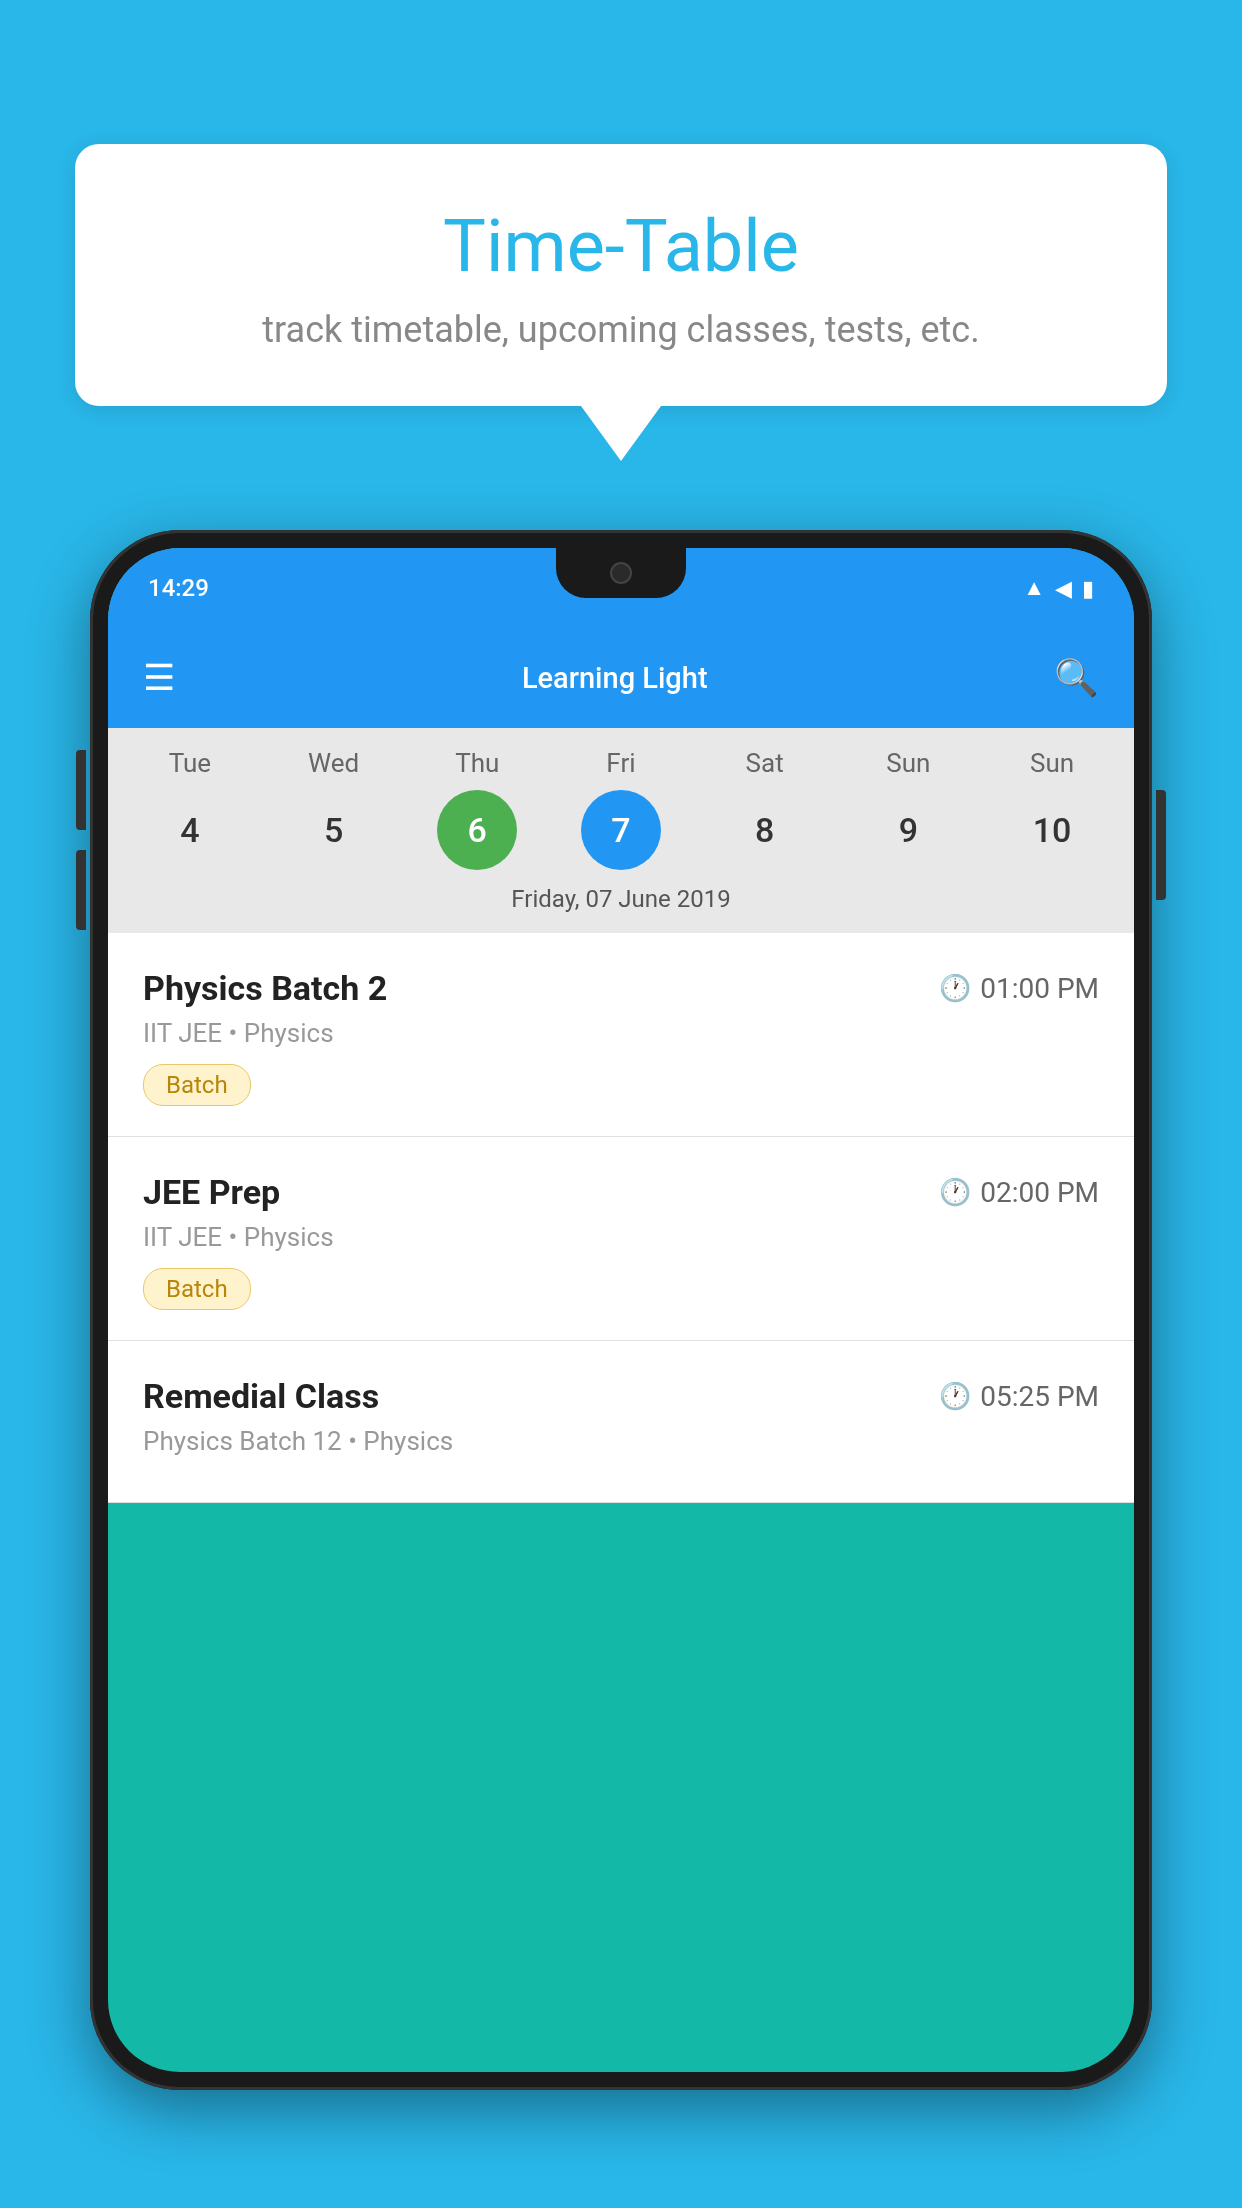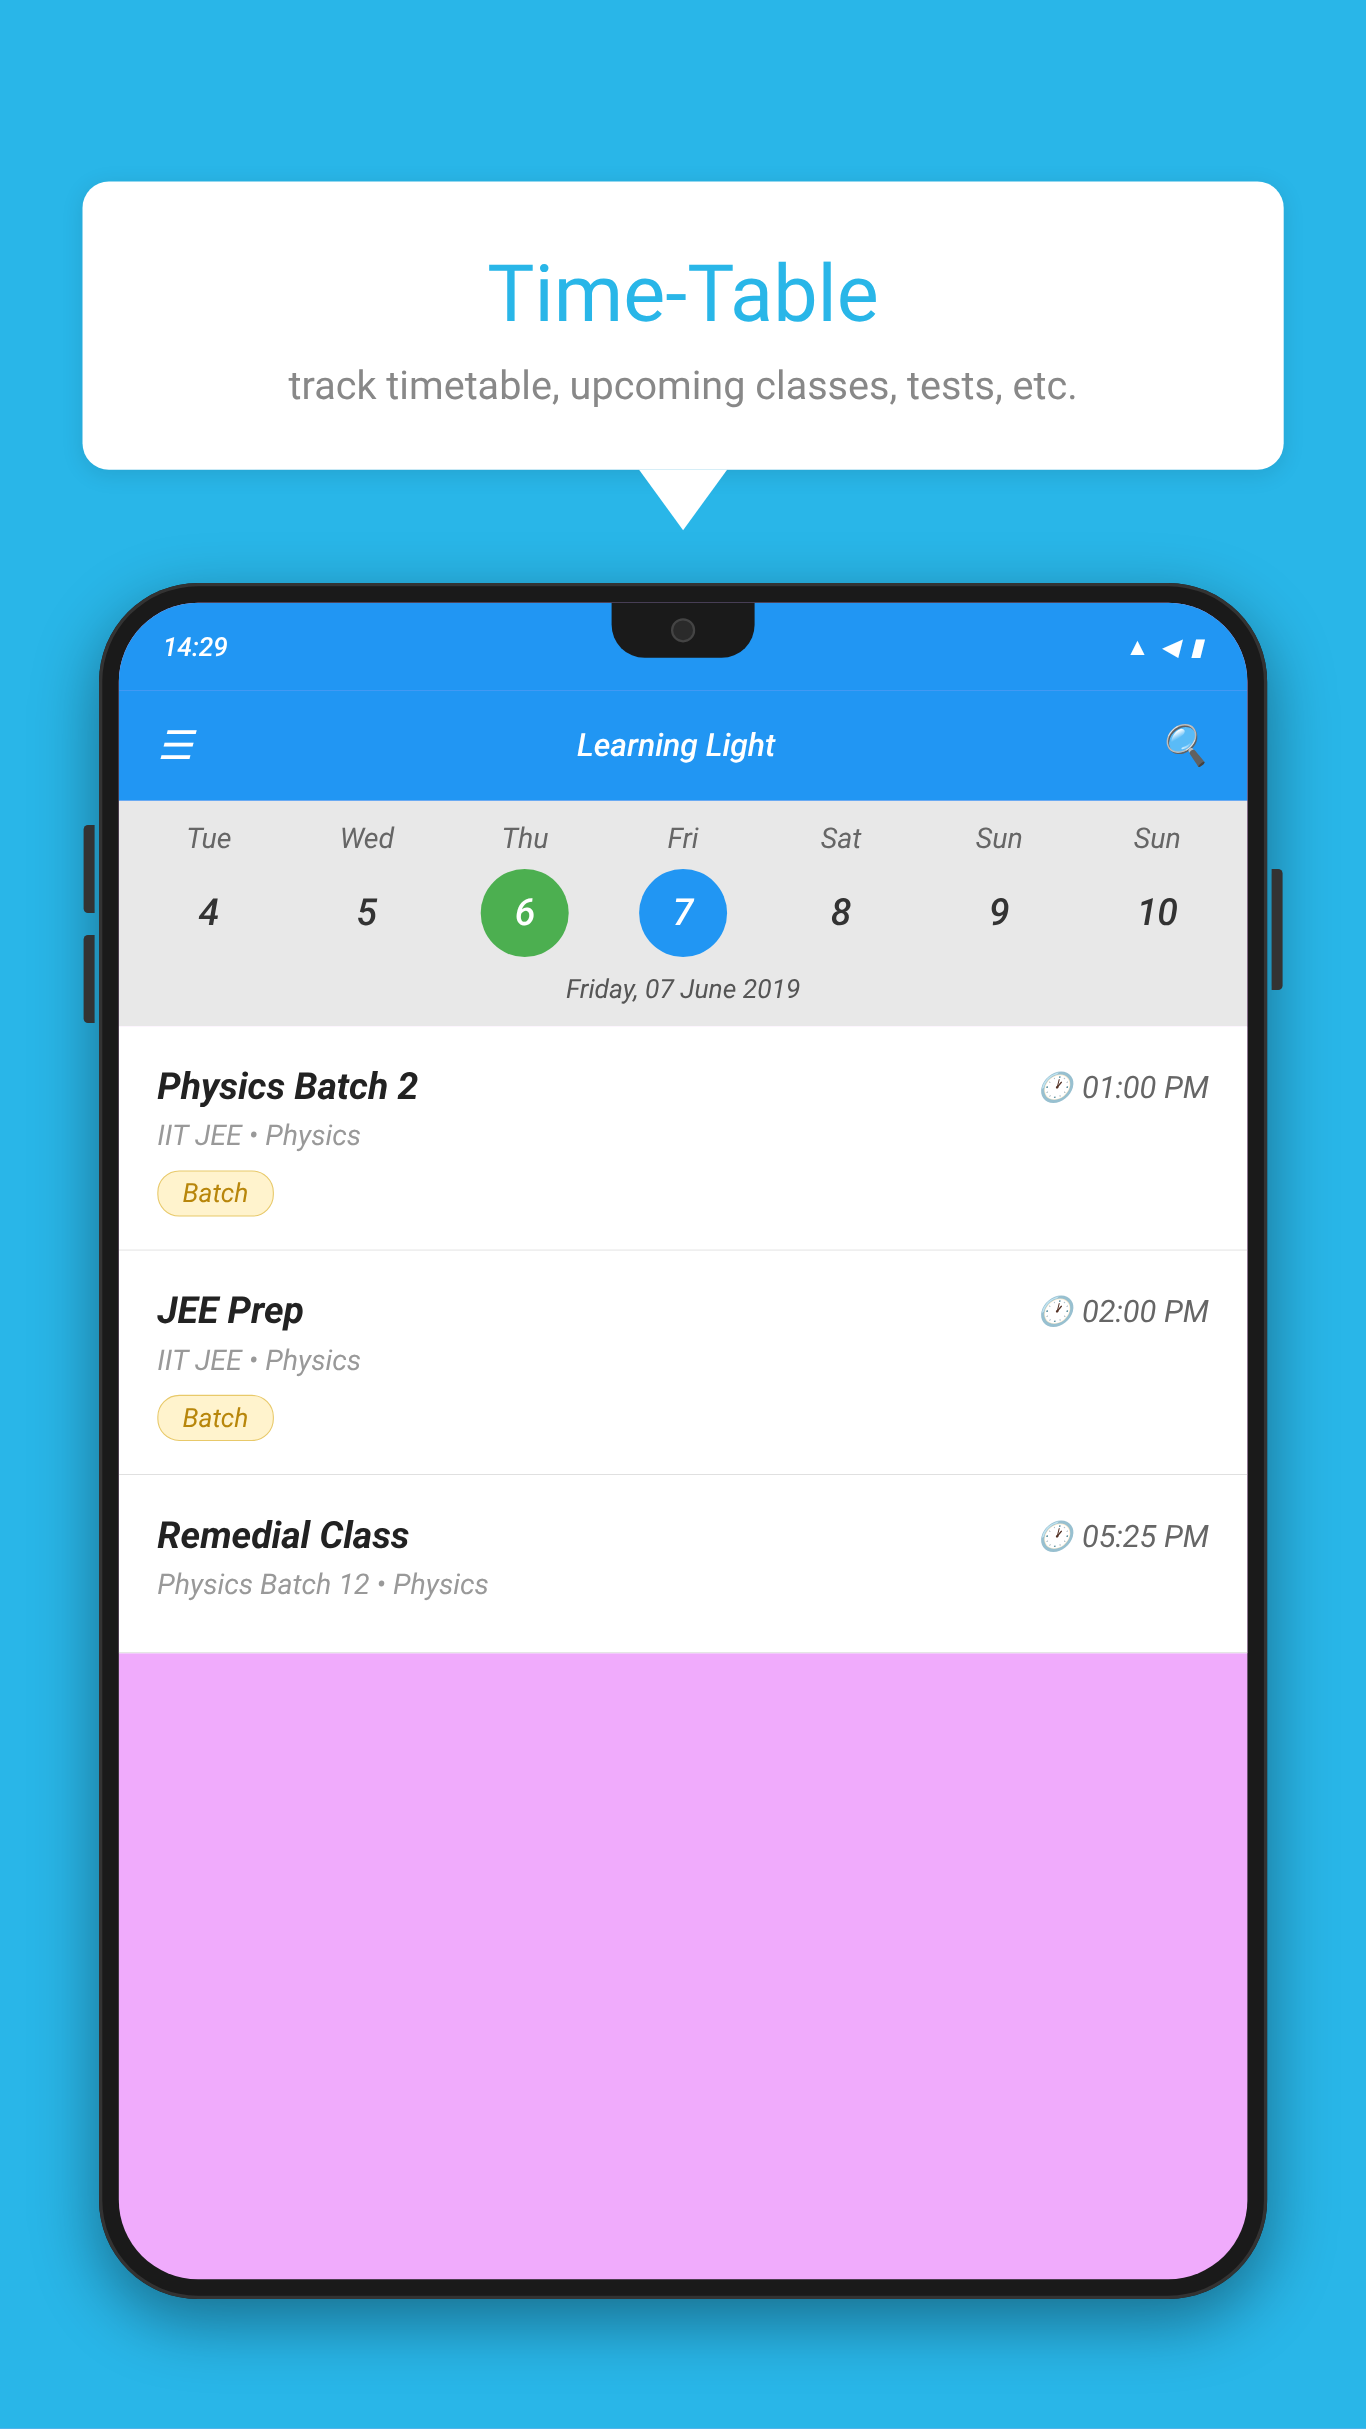--- a/index.html
+++ b/index.html
@@ -10,21 +10,21 @@
       height: 2208px;
       background-color: #29b6e8;
       font-family: 'Roboto', Arial, sans-serif;
       overflow: hidden;
       position: relative;
     }
 
     
     .speech-bubble-container {
       position: absolute;
-      top: 165px;
+      top: 144px;
       left: 75px;
       right: 75px;
     }
 
     .speech-bubble {
       background: white;
       border-radius: 24px;
       padding: 60px 50px 55px;
       text-align: center;
       box-shadow: 0 4px 20px rgba(0,0,0,0.1);
@@ -100,24 +100,23 @@
       border-radius: 0 4px 4px 0;
     }
 
     
     .phone-screen {
       position: absolute;
       top: 18px;
       left: 18px;
       right: 18px;
       bottom: 18px;
-      background: #f0abfc;
+      background: #14b8a6;
       border-radius: 72px;
       overflow: hidden;
-      font-style: italic;
     }
 
     
     .phone-notch-area {
       background: #2196f3;
       height: 80px;
       position: relative;
       display: flex;
       align-items: center;
       justify-content: space-between;

